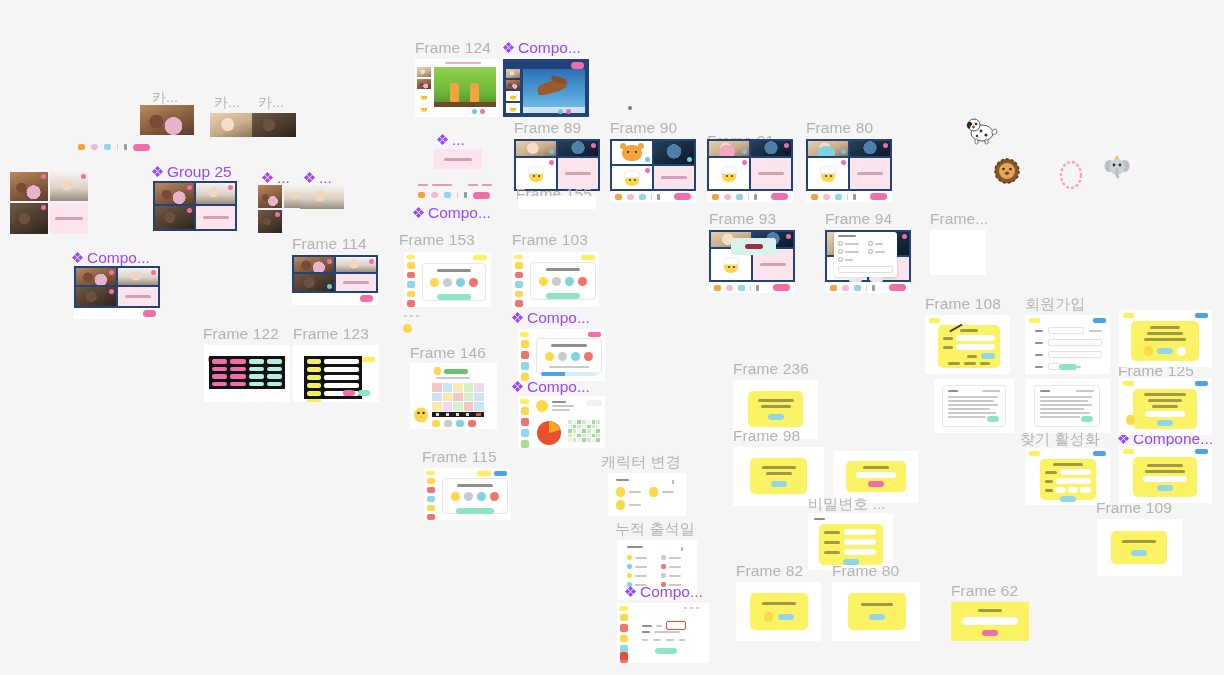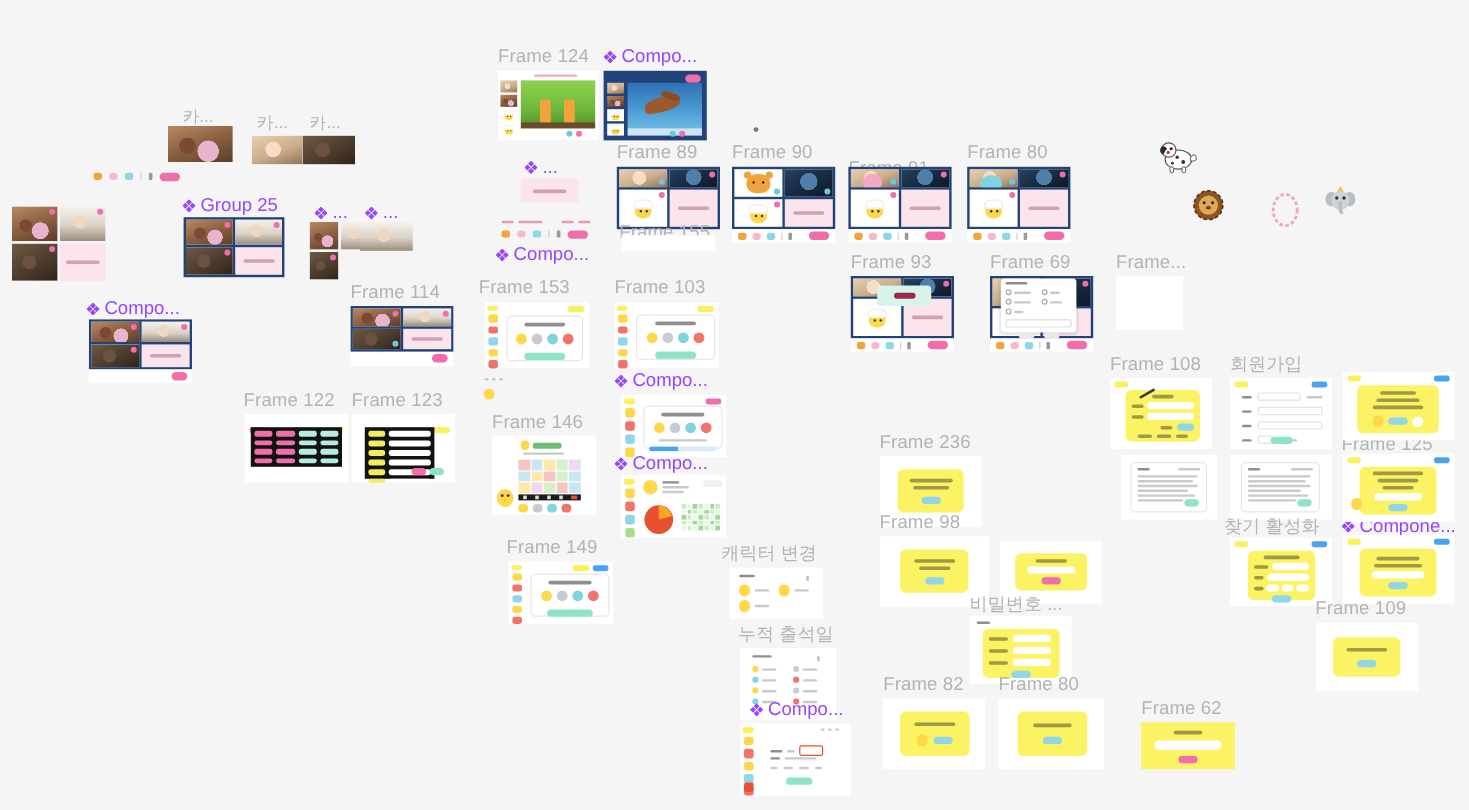--- a/index.html
+++ b/index.html
@@ -597,21 +597,21 @@
   </div>
   <div class="obj vcbar" style="left:709px;top:282px;width:86px;">
     <span class="icn or"></span>
     <span class="icn pk"></span>
     <span class="icn bl"></span>
     <span class="icn div"></span>
     <span class="icn gy"></span>
     <span class="pill" style="margin-left:auto;"></span>
   </div>
 
-  <div class="lbl frame" style="left:825px;top:211px;">Frame 69</div>
+  <div class="lbl frame" style="left:825px;top:211px;">Frame 94</div>
   <div class="obj vc" style="left:825px;top:230px;width:86px;height:52px;">
     <div class="tile">
         <div class="phGirl" style="position:absolute;inset:0;"></div>
       </div>
     <div class="tile">
         <div class="phAvatar" style="position:absolute;inset:0;"></div>
         <span class="dot pink" style="right:2px;top:2px;"></span>
       </div>
     <div class="tile white"></div>
     <div class="tile pink"></div>
@@ -899,21 +899,21 @@
       </svg>
     </div>
     <div style="position:absolute;left:22px;top:57px;display:flex;gap:4px;">
       <span style="width:8px;height:7px;border-radius:3px;background:#ffd84a;display:inline-block;"></span>
       <span style="width:8px;height:7px;border-radius:3px;background:#c7ccd2;display:inline-block;"></span>
       <span style="width:8px;height:7px;border-radius:3px;background:#7fd4e0;display:inline-block;"></span>
       <span style="width:8px;height:7px;border-radius:3px;background:#f2736b;display:inline-block;"></span>
     </div>
   </div>
 
-  <div class="lbl frame" style="left:422px;top:449px;">Frame 149</div>
+  <div class="lbl frame" style="left:422px;top:449px;">Frame 115</div>
   <div class="obj appwrap" style="left:424px;top:468px;width:87px;height:52px;">
     <div class="sidebar">
       <span class="tag yel" style="width:9px;"></span>
       <span class="sb-ic"></span>
       <span class="sb-ic r"></span>
       <span class="sb-ic b"></span>
       <span class="sb-ic"></span>
       <span class="sb-ic r"></span>
     </div>
     <span class="tag yel" style="position:absolute;right:20px;top:3px;"></span>

